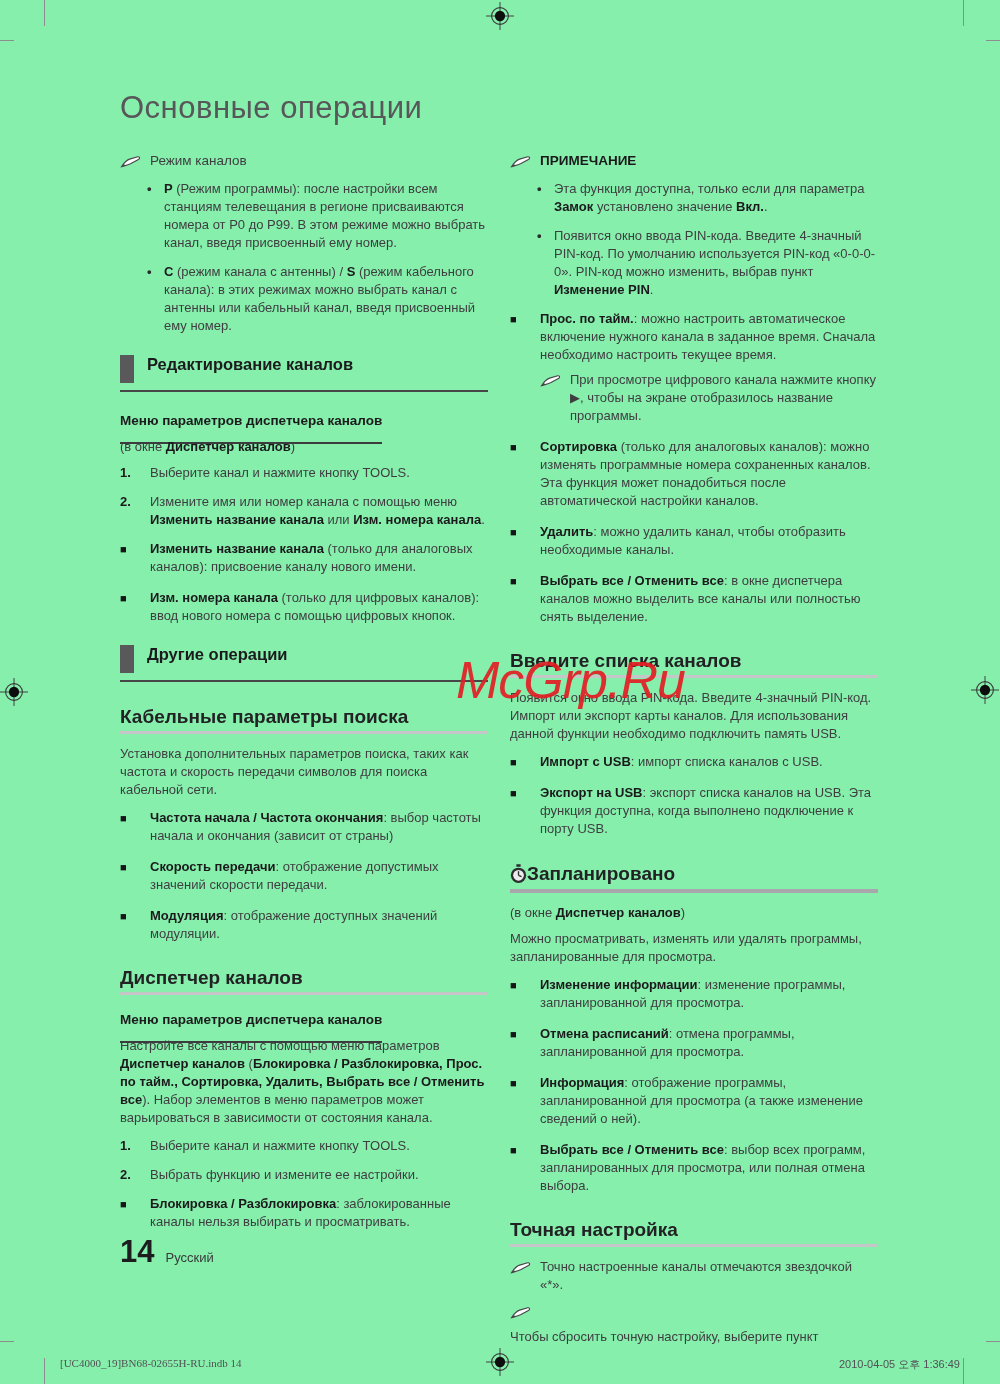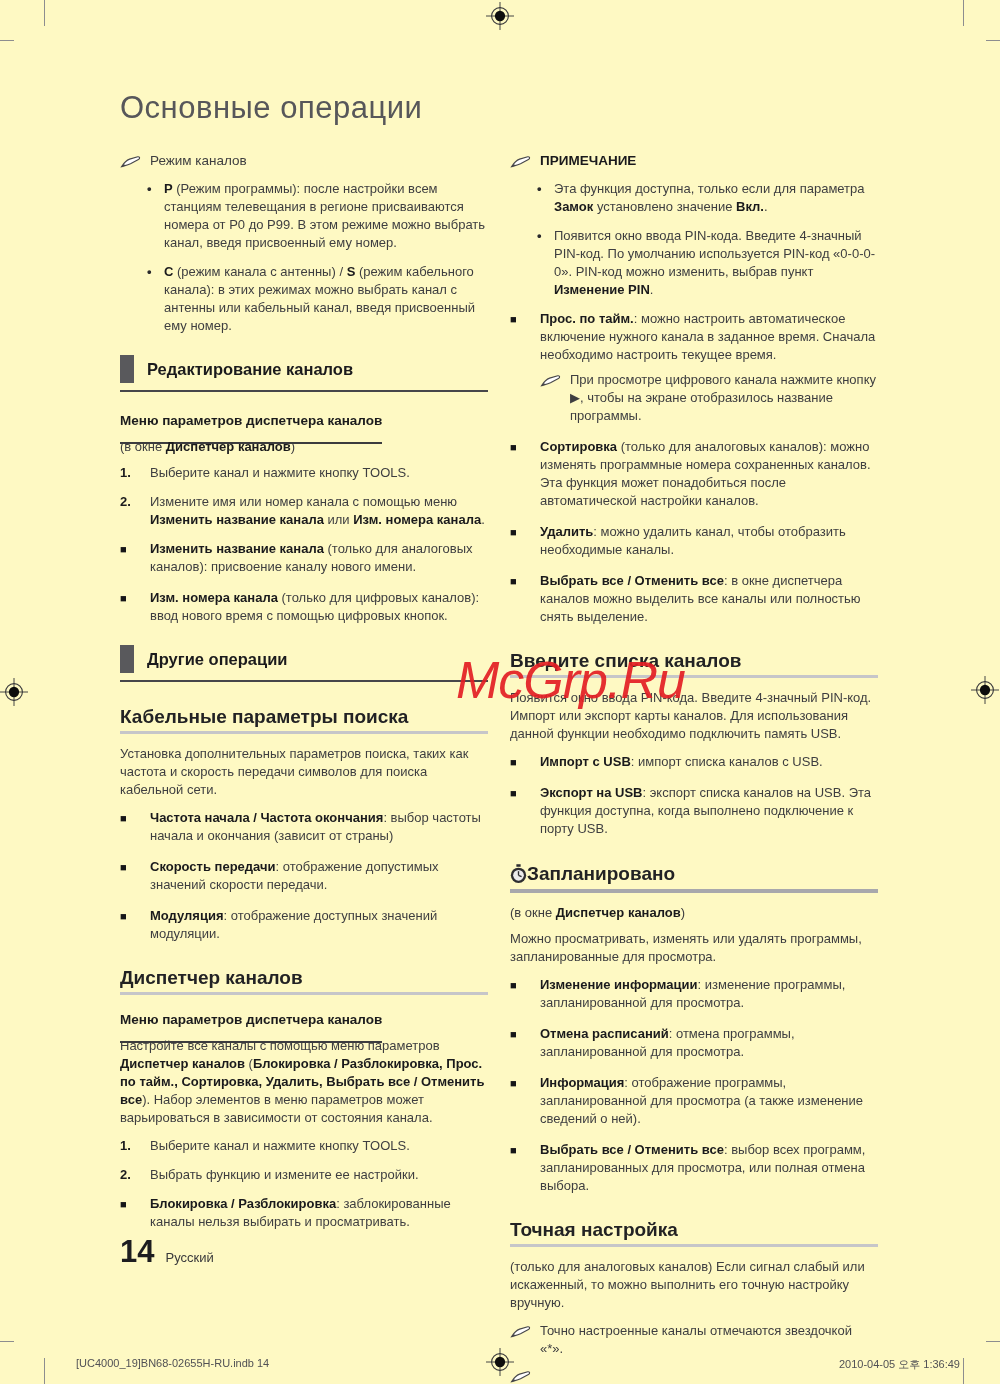--- a/index.html
+++ b/index.html
@@ -1,17 +1,17 @@
 <!DOCTYPE html>
 <html><head>
 <meta charset="utf-8">
 <style>
   * { margin:0; padding:0; box-sizing:border-box; }
   body { width:1000px; height:1384px; background:#f4f4f4; font-family:"Liberation Sans","DejaVu Sans",sans-serif; }
-  .page { position:relative; width:1000px; height:1384px; background:#fef9c3; overflow:hidden; }
+  .page { position:relative; width:1000px; height:1384px; background:#86efac; overflow:hidden; }
 
   
   .crop { position:absolute; background:#8d8d8f; }
   .reg { position:absolute; }
 
   
   .content { position:absolute; left:120px; top:90px; width:758px; color:#3e3e40; }
   h1.title { font-size:31px; font-weight:400; color:#57575a; letter-spacing:0.5px; margin:0 0 26px 0; }
   .cols { display:flex; gap:22px; }
   .col { width:368px; font-size:13px; line-height:18px; }
@@ -31,21 +31,21 @@
   .li.sq { margin-bottom:13px; }
   .li.sq .mk { flex:0 0 30px; }
   .li.sq .mk::before { content:"■"; font-size:11px; color:#161618; }
   .li.num .mk { flex:0 0 30px; font-weight:bold; color:#1b1b1d; }
   .li .txt { flex:1; }
 
   .subnote { display:flex; gap:9px; margin-top:7px; }
   .subnote .pencil { margin-top:2px; }
 
   
-  .section-bar { display:flex; align-items:center; gap:13px; border-bottom:2px solid #47474a;
+  .section-bar { display:flex; gap:13px; border-bottom:2px solid #47474a;
                  padding-bottom:7px; margin:20px 0 20px 0; }
   .section-bar .bar { width:14px; height:28px; background:#59595c; }
   .section-bar .label { font-size:16.5px; font-weight:bold; color:#1b1b1d; }
 
   
   .h-big { font-size:19px; font-weight:bold; color:#222224; border-bottom:3px solid #c6c6c9;
            padding-bottom:5px; margin:26px 0 11px 0; }
   .h-big.with-icon { display:flex; align-items:center; gap:0; border-bottom-width:4px; border-bottom-color:#a8a8ac; }
 
   
@@ -59,21 +59,21 @@
   .watermark { position:absolute; left:408px; top:650px; font-size:52px; font-weight:normal; font-style:italic;
                letter-spacing:-1px; opacity:0.92; white-space:nowrap; z-index:5;margin-left:48px; }
 
   
   .pagenum-row { position:absolute; left:120px; top:1234px; display:flex; align-items:baseline; gap:11px; }
   .pagenum-row .num { font-size:31px; font-weight:bold; color:#1d1d1f; }
   .pagenum-row .lang { font-size:13px; color:#39393b; }
 
   
   .footer-text { position:absolute; top:1357px; font-size:11px; color:#515155; }
-  .footer-text.left { left:76px; }
+  .footer-text.left { left:60px;font-family:Liberation Serif, serif; }
   .footer-text.right { right:40px; }
 </style>
 </head>
 <body>
 
 <div class="page">
 
   <div class="crop" style="left:44px;top:0;width:1px;height:26px;"></div>
   <div class="crop" style="left:0;top:40px;width:14px;height:1px;"></div>
   <div class="crop" style="left:963px;top:0;width:1px;height:26px;"></div>
@@ -149,21 +149,21 @@
           <span class="mk">2.</span>
           <div class="txt"><span>Измените имя или номер канала с помощью меню </span><span class="b">Изменить название канала</span><span> или </span><span class="b">Изм. номера канала</span><span>.</span></div>
         </div>
 
         <div class="li sq">
           <span class="mk"></span>
           <div class="txt"><span class="b">Изменить название канала</span><span> (только для аналоговых каналов): присвоение каналу нового имени.</span></div>
         </div>
         <div class="li sq">
           <span class="mk"></span>
-          <div class="txt"><span class="b">Изм. номера канала</span><span> (только для цифровых каналов): ввод нового время с помощью цифровых кнопок.</span></div>
+          <div class="txt"><span class="b">Изм. номера канала</span><span> (только для цифровых каналов): ввод нового номера с помощью цифровых кнопок.</span></div>
         </div>
 
         <div class="section-bar">
           <div class="bar"></div>
           <span class="label">Другие операции</span>
         </div>
 
         <div class="h-big">Кабельные параметры поиска</div>
         <p class="para">Установка дополнительных параметров поиска, таких как частота и скорость передачи символов для поиска кабельной сети.</p>
 
@@ -280,21 +280,20 @@
         <div class="li sq">
           <span class="mk"></span>
           <div class="txt"><span class="b">Информация</span><span>: отображение программы, запланированной для просмотра (а также изменение сведений о ней).</span></div>
         </div>
         <div class="li sq">
           <span class="mk"></span>
           <div class="txt"><span class="b">Выбрать все / Отменить все</span><span>: выбор всех программ, запланированных для просмотра, или полная отмена выбора.</span></div>
         </div>
 
         <div class="h-big">Точная настройка</div>
-        <p class="para">(только для аналоговых каналов) Если сигнал слабый или искаженный, то можно выполнить его точную настройку вручную.</p>
 
         <div class="subnote" style="margin-top:2px;margin-bottom:9px;">
           <svg class="pencil" width="21" height="14" viewBox="0 0 22 15">
               <path d="M1.5 13.5 C5 12.5 8 12 11 10.5 L19.5 6 C21.5 5 21 2.5 18.8 3 L10 5.5 C7 6.5 4 9.5 1.5 13.5 Z" fill="#ffffff" stroke="#47474a" stroke-width="1.2"></path>
               <path d="M1.5 13.5 L5.8 12.6 L3.9 10.6 Z" fill="#47474a"></path>
             </svg>
           <div><span>Точно настроенные каналы отмечаются звездочкой «*».</span></div>
         </div>
         <div class="subnote" style="margin-top:0;flex-direction:column;">
           <svg class="pencil" width="21" height="14" viewBox="0 0 22 15">

